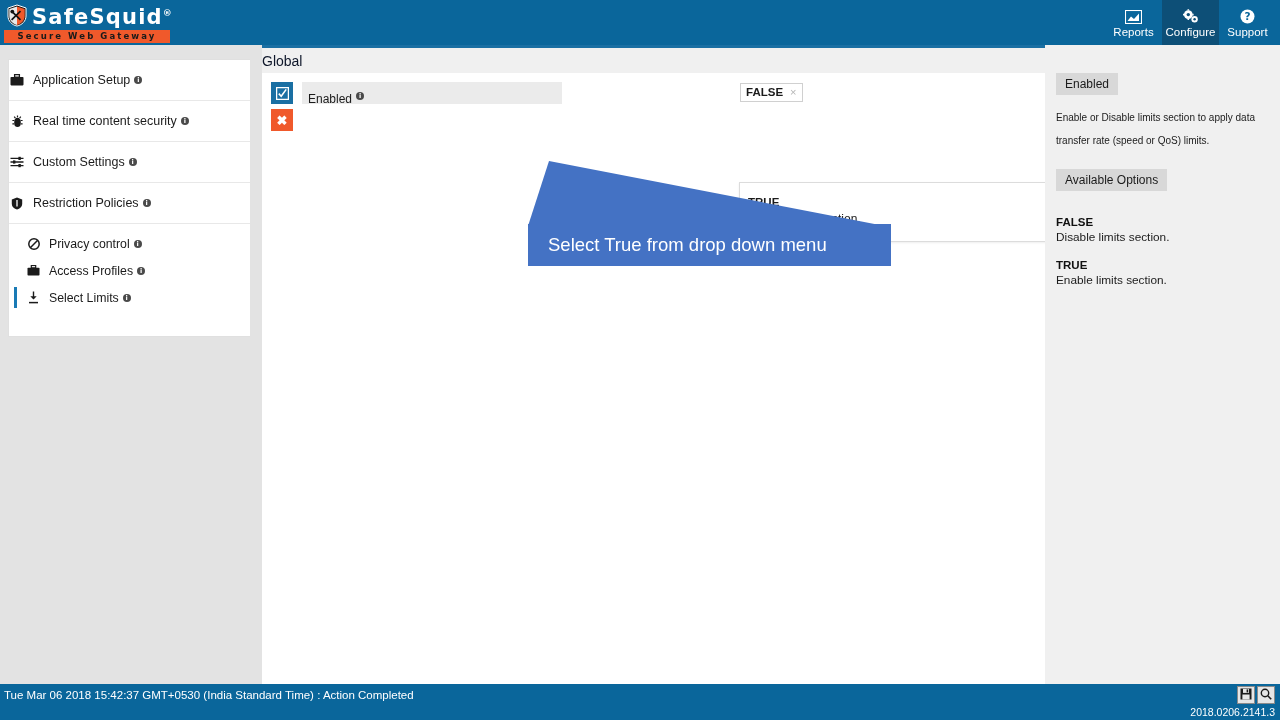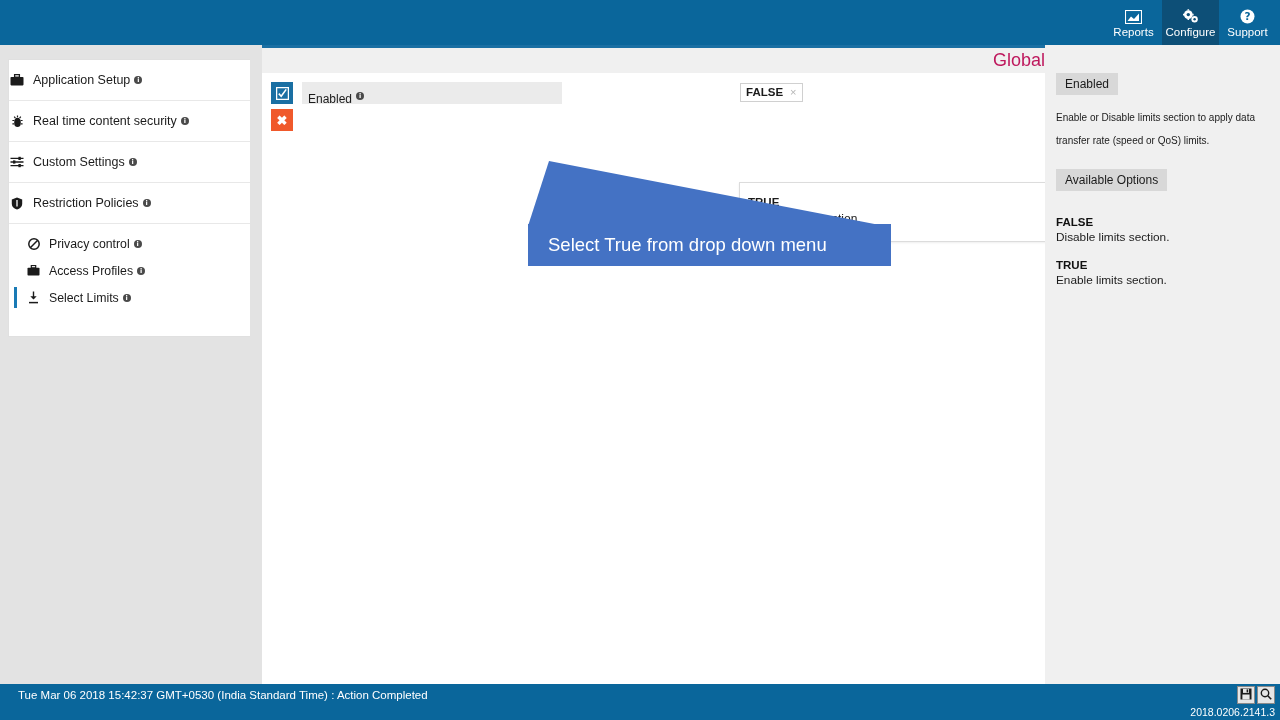--- a/index.html
+++ b/index.html
@@ -74,22 +74,22 @@
   
   .main-gutter {
     position: absolute; left: 250px; top: 45px; width: 12px; bottom: 35px;
     background: #e3e3e3;
   }
   .tabs {
     position: absolute; left: 262px; top: 45px; width: 783px; height: 28px;
     display: flex; border-top: 3px solid #1a6fa3;
   }
   .tab {
-    flex: 1; display: flex; align-items: center; justify-content: flex-end;
-    font-size: 18px; color: #be185d; cursor: pointer;
+    flex: 1; display: flex; align-items: center; justify-content: flex-start;
+    font-size: 14px; color: #0f172a; cursor: pointer;
   }
   .tab.active { background: #f0f0f0; }
   .tab.inactive { background: #cccccc; }
   .content {
     position: absolute; left: 262px; top: 73px; width: 783px; bottom: 35px;
     background: #ffffff;
   }
   .row { position: relative; height: 60px; }
   .btn-col { position: absolute; left: 9px; top: 9px; width: 22px; }
   .sq-btn {
@@ -142,36 +142,51 @@
   .help-text { font-size: 10px; color: #1b1b1b; line-height: 23px; }
   .help-opt { margin-top: 13px; }
   .help-opt-name { font-size: 11.5px; font-weight: bold; color: #111; line-height: 15px; }
   .help-opt-desc { font-size: 11.8px; color: #1b1b1b; line-height: 15px; }
 
   
   .footer {
     position: absolute; left: 0; bottom: 0; width: 1280px; height: 36px;
     background: #0a669b; color: #ffffff;
   }
-  .footer-msg { position: absolute; left: 4px; top: 0; font-size: 11.5px; line-height: 23px; margin-left: 14px; }
+  .footer-msg { position: absolute; left: 4px; top: 0; font-size: 11.5px; line-height: 23px; }
   .footer-tools { position: absolute; right: 5px; top: 2px; display: flex; gap: 2px; }
   .ftool {
     width: 18px; height: 18px; background: #e6e6e6; border: 1px solid #8a8a8a;
     display: flex; align-items: center; justify-content: center; cursor: pointer;
   }
   .footer-ver {
     position: absolute; right: 5px; bottom: 2px; font-size: 10.5px; color: #ffffff;
   }
 </style>
 </head>
 <body>
 
 <div id="app">
 
   <div class="header">
+    <div class="logo-wrap">
+      <div class="logo-row">
+        <span class="logo-shield">
+          <svg width="22" height="23" viewBox="0 0 22 23">
+            <path d="M11 1 L20 4 V12 C20 17 16 21 11 22 C6 21 2 17 2 12 V4 Z" fill="#111111" stroke="#ffffff" stroke-width="1"></path>
+            <path d="M11 2.4 L11 21 C6.6 20 3.3 16.4 3.3 12 V4.9 Z" fill="#e8e8e8"></path>
+            <path d="M11 2.4 L18.7 4.9 V12 C18.7 16.4 15.4 20 11 21 Z" fill="#f0592b"></path>
+            <path d="M5.6 7.2 L14.5 15.8 M14.5 7.2 L5.6 15.8" stroke="#111111" stroke-width="1.7"></path>
+            <circle cx="6.3" cy="7.6" r="1.9" fill="#111111"></circle>
+          </svg>
+        </span>
+        <span class="logo-text"><span>SafeSquid</span><span class="logo-reg">®</span></span>
+      </div>
+      <div class="logo-tagline">Secure Web Gateway</div>
+    </div>
 
     <div class="nav">
       <div class="nav-item">
         <span class="nav-ico">
           <svg width="17" height="14" viewBox="0 0 17 14">
             <rect x="0.5" y="0.5" width="16" height="13" fill="none" stroke="#ffffff" stroke-width="1.1"></rect>
             <path d="M2.5 11 L6 6.5 L9 9 L14 3.5 L14 11 Z" fill="#ffffff"></path>
           </svg>
         </span>
         <span class="nav-label">Reports</span>

